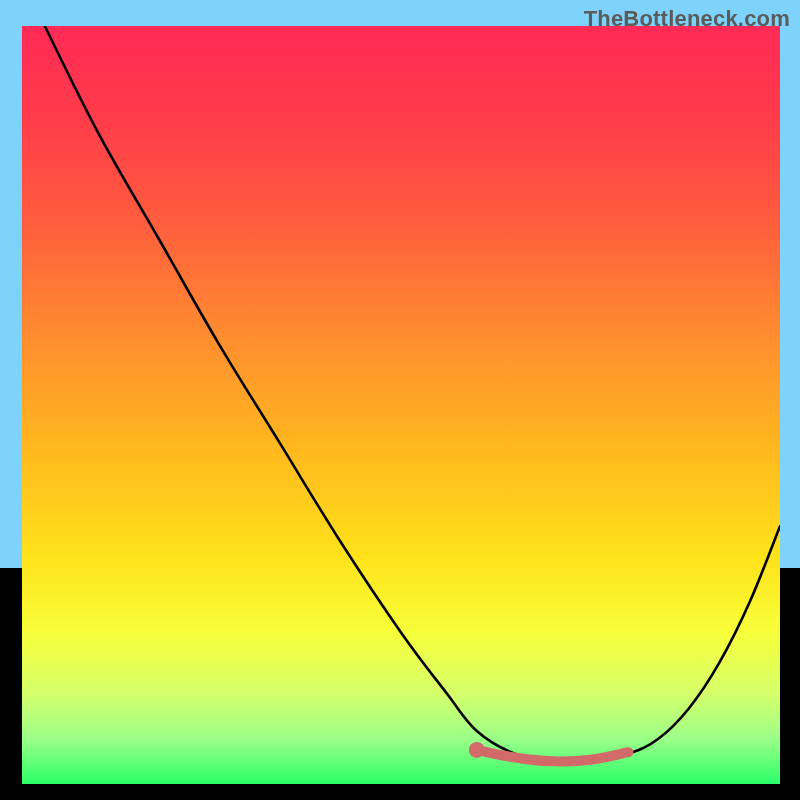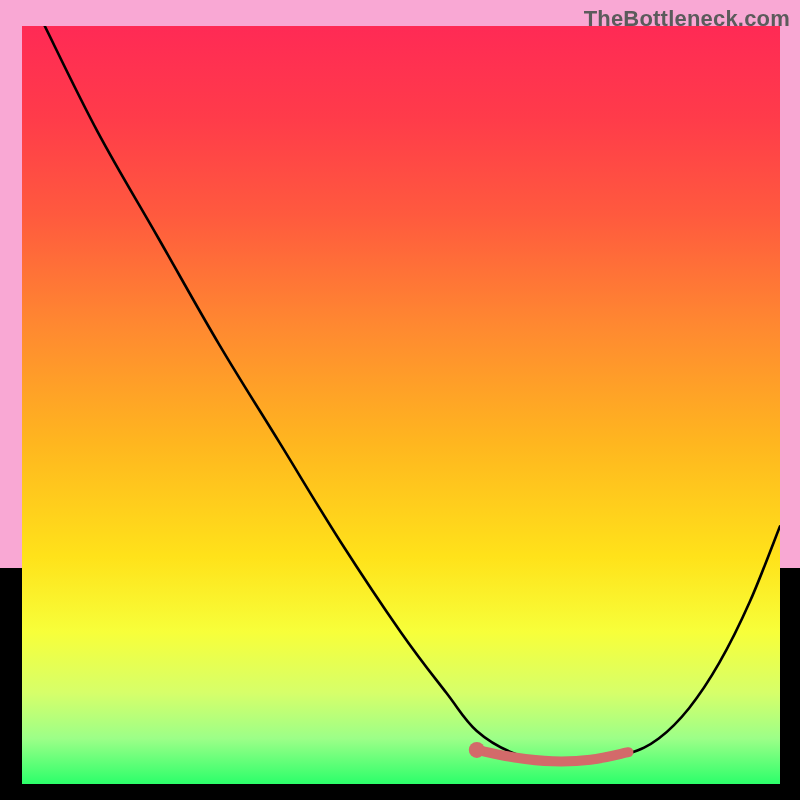--- a/index.html
+++ b/index.html
@@ -1,21 +1,21 @@
 <!DOCTYPE html>
 <html><head>
 <meta charset="utf-8">
 <style>
   * { margin: 0; padding: 0; box-sizing: border-box; }
   html, body { width: 800px; height: 800px; overflow: hidden; background: #000; }
   .container {
     position: relative;
     width: 800px;
     height: 568px;
-    background: #f9a8d4;
+    background: #7dd3fc;
   }
   .watermark {
     position: absolute;
     top: 6px;
     right: 10px;
     font-family: Arial, Helvetica, sans-serif;
     font-size: 22px;
     font-weight: 600;
     color: #5b5b5b;
     letter-spacing: 0.2px;

